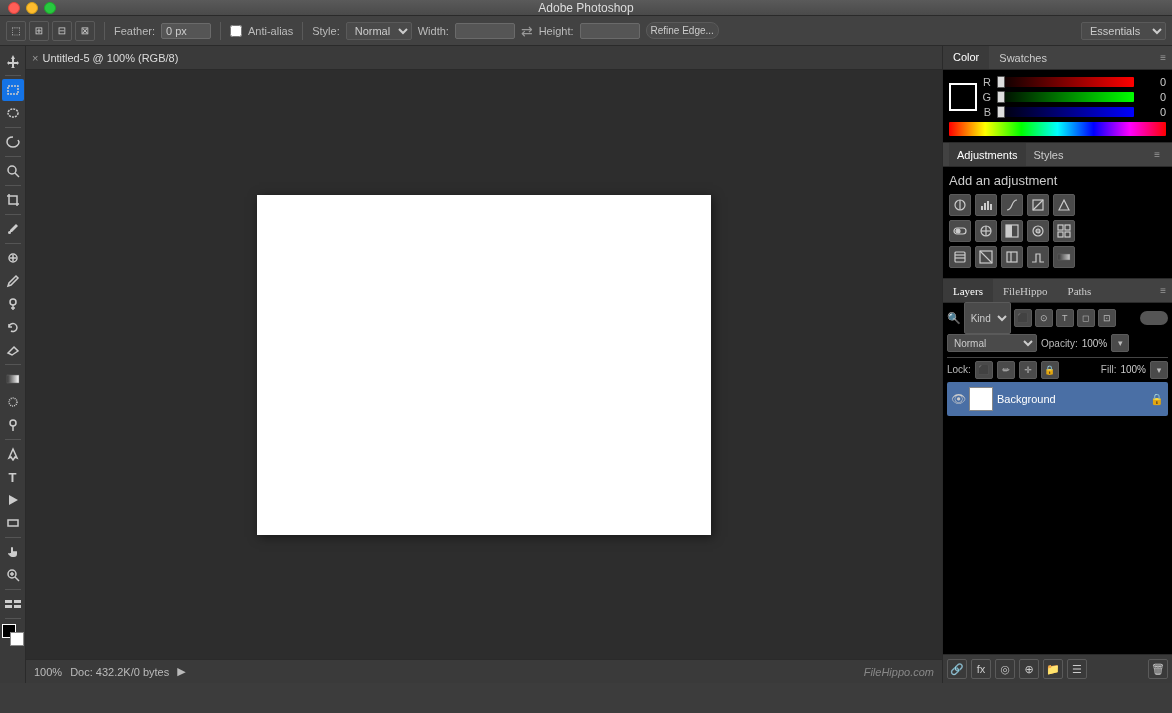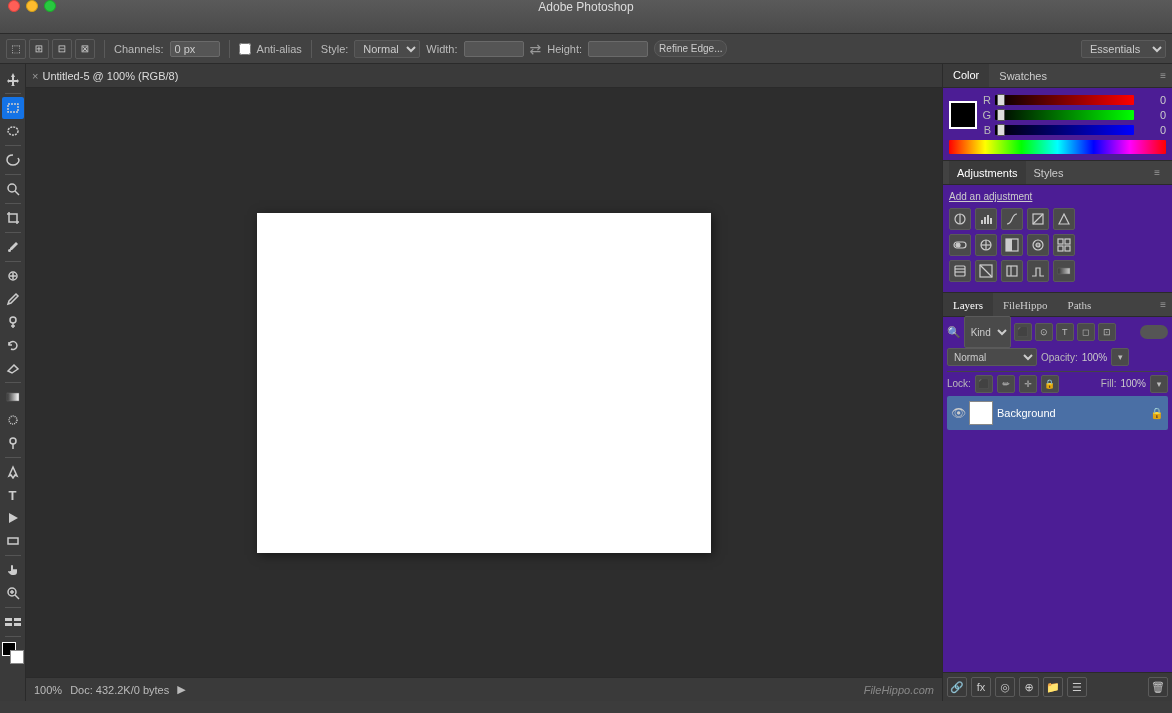--- a/index.html
+++ b/index.html
@@ -1,21 +1,21 @@
 <!DOCTYPE html>
 <html><head>
   <meta charset="utf-8">
   <style>
     * { margin: 0; padding: 0; box-sizing: border-box; }
     body { width: 1172px; height: 713px; background: #3c3c3c; font-family: -apple-system, 'Helvetica Neue', Arial, sans-serif; font-size: 11px; color: #ccc; overflow: hidden; }
 
     
     #titlebar {
-      width: 100%; height: 34px; background: linear-gradient(to bottom, #5a5a5a, #4a4a4a);
-      display: flex; justify-content: center;
+      width: 100%; height: 16px; background: linear-gradient(to bottom, #5a5a5a, #4a4a4a);
+      display: flex; align-items: center; justify-content: center;
       border-bottom: 1px solid #2a2a2a; position: relative;
     }
     #titlebar .traffic-lights { position: absolute; left: 8px; display: flex; gap: 6px; }
     .traffic-light { width: 12px; height: 12px; border-radius: 50%; }
     .tl-close { background: #ff5f57; border: 1px solid #e0443e; }
     .tl-min { background: #febc2e; border: 1px solid #d4a017; }
     .tl-max { background: #28c840; border: 1px solid #1aab29; }
     #titlebar .title { font-size: 12px; color: #ddd; }
 
     
@@ -82,21 +82,21 @@
     #canvas-workspace {
       width: 100%; height: calc(100% - 24px); display: flex; align-items: center; justify-content: center;
     }
     #canvas-white {
       width: 454px; height: 340px; background: white; box-shadow: 2px 2px 10px rgba(0,0,0,0.5);
     }
     .status-text { font-size: 11px; color: #bbb; }
 
     
     #right-panels {
-      width: 230px; background: #4c1d95; border-left: 1px solid #2a2a2a;
+      width: 230px; background: #000000; border-left: 1px solid #2a2a2a;
       display: flex; flex-direction: column; justify-content: flex-end;
     }
 
     
     .panel-header {
       display: flex; align-items: center; background: #424242;
       border-bottom: 1px solid #2a2a2a; height: 24px;
     }
     .panel-tab {
       padding: 0 10px; height: 100%; display: flex; align-items: center;
@@ -127,21 +127,21 @@
 
     
     #adjustments-panel { border-top: 1px solid #2a2a2a; }
     .adj-panel-header {
       display: flex; align-items: center; background: #424242;
       border-bottom: 1px solid #2a2a2a; height: 24px; padding: 0 6px;
     }
     .adj-tab { padding: 0 8px; height: 100%; display: flex; align-items: center; font-size: 11px; cursor: pointer; color: #ccc; }
     .adj-tab.active { background: #3a3a3a; color: #fff; }
     .adj-content { padding: 6px; }
-    .adj-title { font-size: 10px; color: #ccc; margin-bottom: 6px; text-decoration: underline; }
+    .adj-title { font-size: 13px; color: #ccc; margin-bottom: 6px; }
     .adj-icons-row { display: flex; gap: 4px; margin-bottom: 4px; flex-wrap: wrap; }
     .adj-icon-btn {
       width: 22px; height: 22px; background: #4a4a4a; border: 1px solid #5a5a5a;
       border-radius: 2px; display: flex; align-items: center; justify-content: center;
       cursor: pointer; color: #ccc; font-size: 10px;
     }
 
     
     #layers-panel { border-top: 1px solid #2a2a2a; flex: 1; display: flex; flex-direction: column; }
     .layers-panel-header {
@@ -210,21 +210,21 @@
 </div>
 
 <div id="options-bar">
   <div class="options-group">
     <button class="icon-btn">⬚</button>
     <button class="icon-btn">⊞</button>
     <button class="icon-btn">⊟</button>
     <button class="icon-btn">⊠</button>
   </div>
   <div class="options-separator"></div>
-  <span class="options-label">Channels:</span>
+  <span class="options-label">Feather:</span>
   <input class="options-input" type="text" style="width: 50px;" value="0 px">
   <div class="options-separator"></div>
   <input type="checkbox" class="options-checkbox" style="">
   <span class="options-label">Anti-alias</span>
   <div class="options-separator"></div>
   <span class="options-label">Style:</span>
   <select class="options-select">
     <option>Normal</option>
   </select>
   <span class="options-label">Width:</span>

